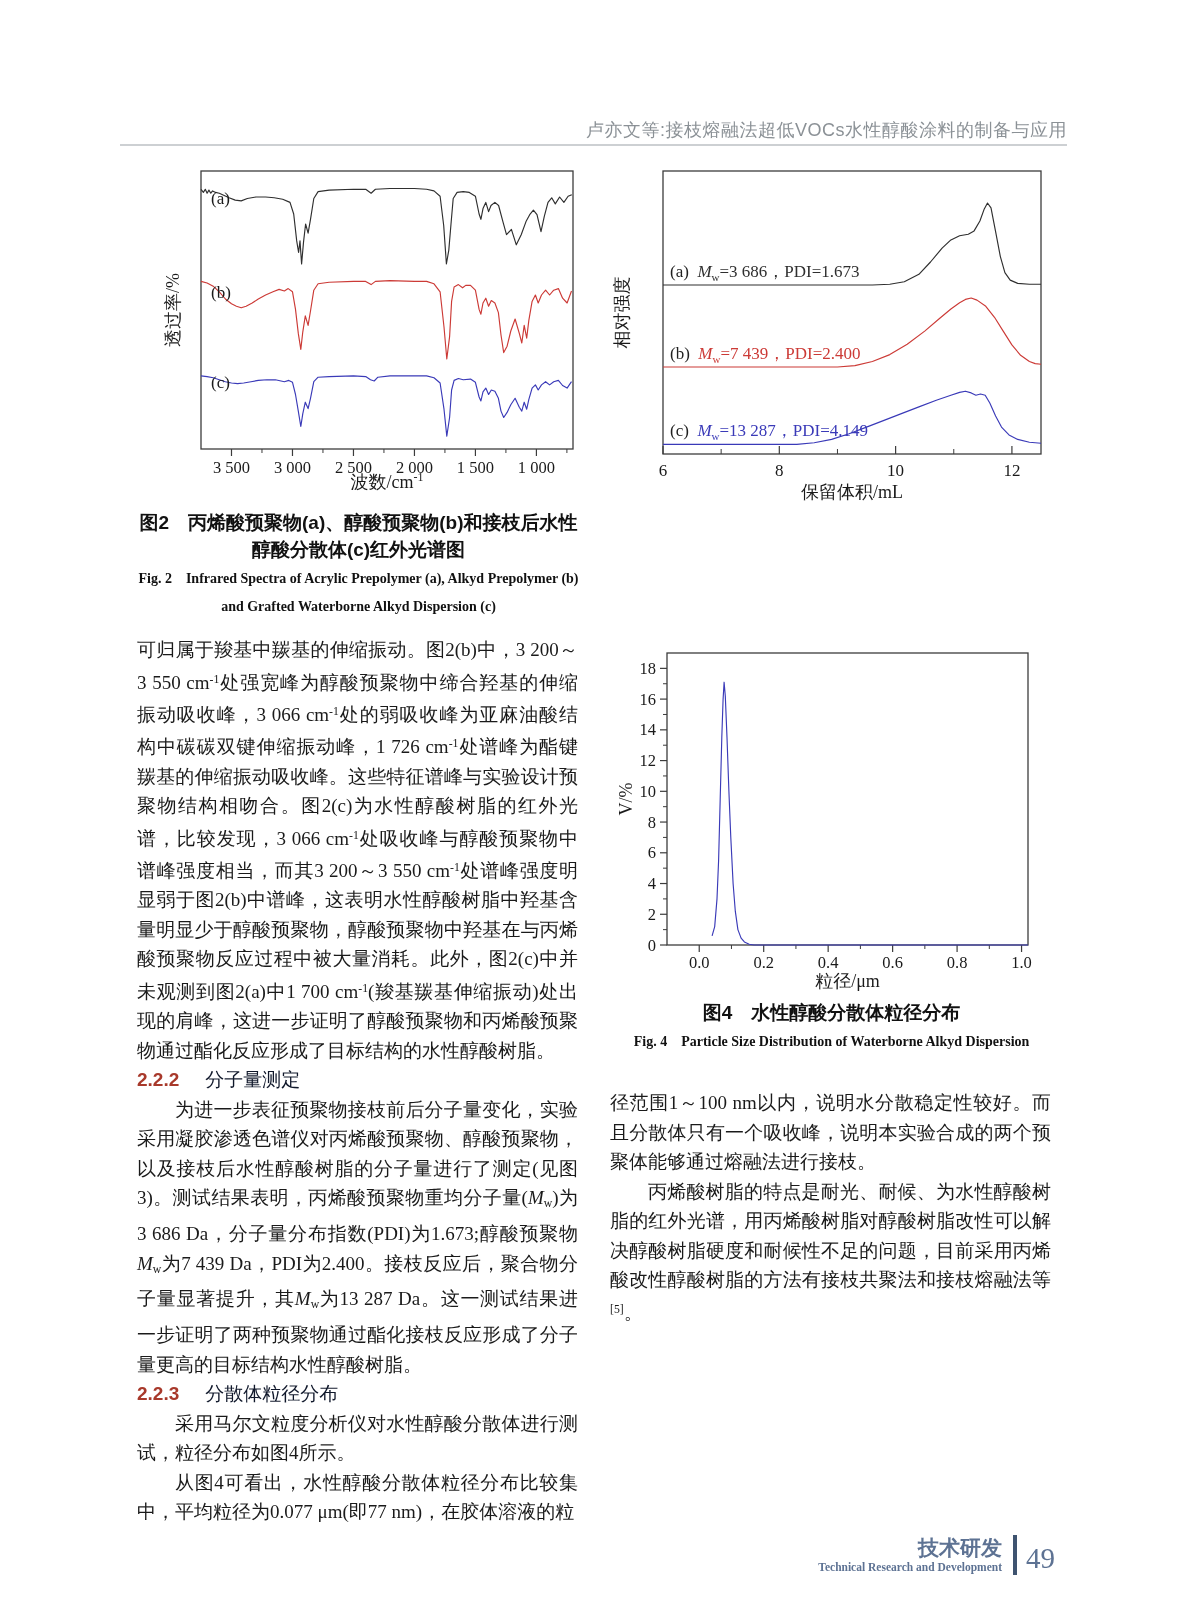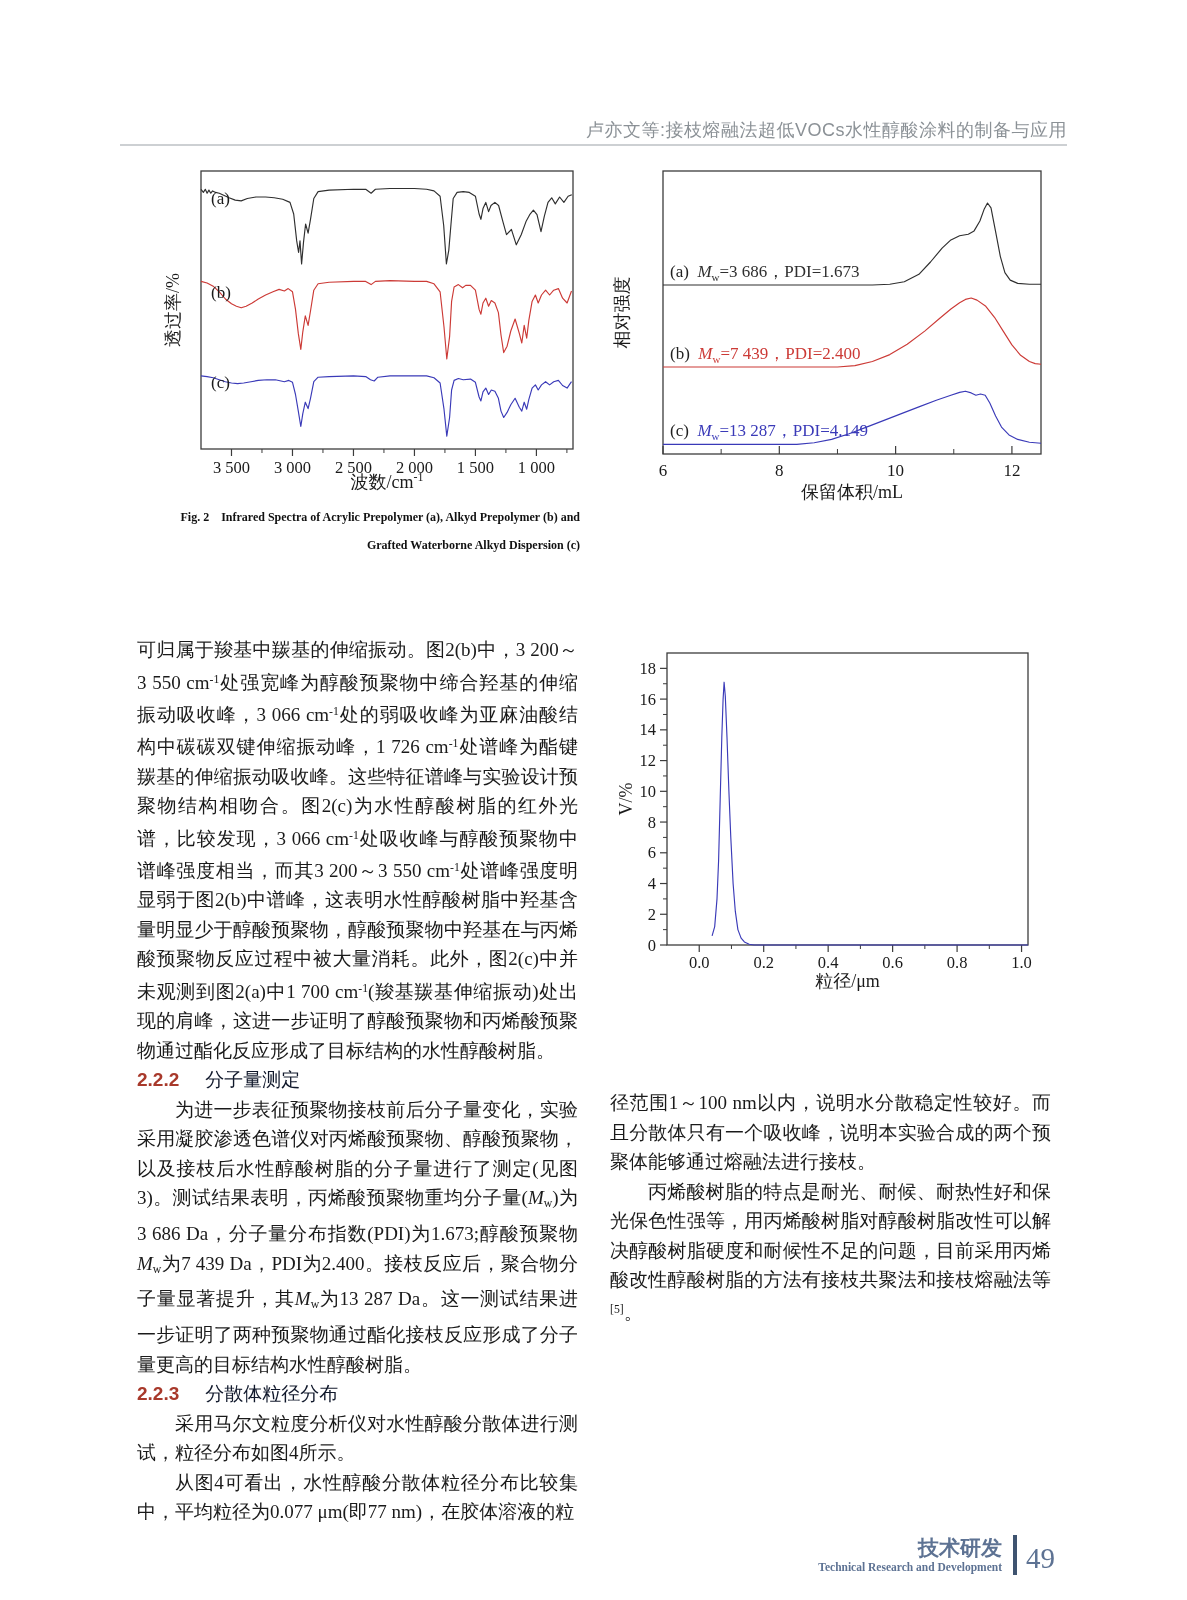--- a/index.html
+++ b/index.html
@@ -7,22 +7,22 @@
         font-family:"Liberation Serif","DejaVu Serif",serif;color:#1a1a1a;margin-top:34px;}
   .header{position:absolute;top:84px;left:137px;right:120px;text-align:right;
           font-family:"Liberation Sans","DejaVu Sans",sans-serif;font-size:18px;
           color:var(--header_gray,#8b9196);letter-spacing:.5px;}
   .header-rule{position:absolute;top:110px;left:120px;right:120px;border-top:2px solid var(--rule_gray,#cdd0d3);}
   figure.fig{position:absolute;width:443px;margin:0;padding:0;}
   #fig2{left:137px;top:122px;} #fig3{left:610px;top:122px;} #fig4{left:610px;top:598px;}
   #svg-fig2,#svg-fig3{display:block;margin-top:13px;} #svg-fig4{display:block;margin-top:19px;}
   .caption-cn{font-family:"Liberation Sans","DejaVu Sans",sans-serif;font-weight:bold;font-size:19px;
               line-height:27px;text-align:center;margin:8px 0 2px 0;color:#111;}
-  .caption-en{font-family:"Liberation Serif",serif;font-weight:bold;font-size:12px;line-height:28px;
-              text-align:right;margin:2px 0 0 0;color:#111;}
+  .caption-en{font-family:"Liberation Serif",serif;font-weight:bold;font-size:14px;line-height:28px;
+              text-align:center;margin:2px 0 0 0;color:#111;}
   .textcol{position:absolute;width:441px;font-size:19px;line-height:29.5px;text-align:justify;}
   #ltext{left:137px;top:601px;} #rtext{left:610px;top:1054px;}
   .textcol p{margin:0;}
   p.ind{text-indent:2em;}
   sub{font-size:.62em;vertical-align:-.28em;} sup{font-size:.62em;vertical-align:.5em;}
   i{font-style:italic;}
   .h-sub{font-family:"Liberation Sans","DejaVu Sans",sans-serif;font-size:19px;line-height:29.5px;}
   .h-sub .num{color:var(--heading_red,#a8392b);font-weight:bold;margin-right:26px;}
   .h-sub .ttl{color:#0f172a;}
   .h-red{font-family:"Liberation Sans","DejaVu Sans",sans-serif;font-size:20px;line-height:29.5px;
@@ -67,20 +67,21 @@
         <text x="250" y="319" text-anchor="middle" font-size="18" font-family="&quot;Liberation Serif&quot;,&quot;DejaVu Serif&quot;,serif" fill="#1a1a1a"><tspan>波数/cm</tspan><tspan font-size="12" dy="-7">-1</tspan></text>
         <text x="0" y="0" font-family="&quot;Liberation Serif&quot;,&quot;DejaVu Serif&quot;,serif" font-size="18" fill="#1a1a1a" text-anchor="middle" transform="translate(42,141) rotate(-90)">透过率/%</text>
         <polyline points="64.0,20.3 66.4,23.4 68.3,20.3 70.1,24.2 71.9,21.1 73.8,24.2 75.6,21.9 78.6,23.4 82.3,24.2 87.2,26.5 92.1,28.8 98.2,31.1 104.2,31.9 110.3,29.5 118.9,28.0 128.6,28.0 137.2,28.8 145.7,30.3 153.0,33.4 156.7,45.0 159.7,71.9 161.6,83.5 163.0,71.9 164.6,95.0 166.5,73.4 168.6,55.0 171.1,64.2 173.5,50.3 176.8,29.5 181.1,22.6 192.1,21.1 216.5,20.3 228.7,20.3 234.1,24.2 238.4,20.3 253.0,19.5 277.4,19.5 289.6,20.3 297.0,21.9 303.1,27.2 306.7,56.5 309.4,95.0 311.8,81.1 314.0,55.0 316.2,29.5 320.1,23.4 326.2,22.6 332.3,23.4 338.4,27.2 342.1,45.0 343.9,50.3 346.0,39.6 348.8,33.4 351.6,42.6 354.0,36.5 357.9,33.4 361.6,36.5 365.9,52.6 369.5,65.7 374.4,60.4 379.3,75.8 384.2,65.7 389.0,52.6 392.7,45.7 396.4,41.1 400.0,45.7 404.0,62.7 407.3,47.3 411.0,33.4 414.7,28.8 418.3,34.9 422.6,28.0 426.9,33.4 431.1,27.2 434.8,25.7" fill="none" stroke="#2f2f2f" stroke-width="1.15" stroke-linejoin="round"></polyline>
         <text x="74" y="35" font-family="&quot;Liberation Serif&quot;,&quot;DejaVu Serif&quot;,serif" font-size="17" fill="#1a1a1a">(a)</text>
         <polyline points="64.0,112.4 70.1,114.0 76.2,117.2 82.3,122.8 88.4,130.0 94.5,134.8 99.4,137.2 104.2,138.8 109.1,137.2 115.2,134.0 121.3,130.0 128.6,126.0 136.0,122.8 142.1,120.4 147.4,122.0 151.2,119.6 155.5,122.8 158.5,140.4 161.3,164.4 163.8,180.4 165.8,162.8 168.3,146.8 171.1,156.4 173.5,142.0 176.8,121.2 181.1,114.8 192.1,113.2 216.5,112.4 228.7,112.4 234.1,115.6 238.4,112.4 253.0,111.6 277.4,112.4 289.6,112.4 297.0,114.8 303.1,122.8 307.0,158.0 309.8,190.0 312.6,167.6 314.6,132.4 317.1,118.0 321.4,115.6 325.6,118.8 328.7,116.4 333.5,116.4 338.4,121.2 342.1,140.4 343.9,145.2 346.0,134.0 348.8,129.2 351.6,137.2 354.3,131.6 357.9,134.0 361.4,143.6 364.0,166.0 366.7,183.6 370.1,177.2 373.8,162.0 378.1,150.0 382.3,164.4 384.8,174.0 387.2,156.4 389.7,169.2 391.8,151.6 395.1,132.4 398.4,126.0 401.2,134.0 404.5,126.0 408.6,121.2 412.6,126.0 416.7,121.2 421.4,119.6 425.6,129.2 430.1,134.0 434.5,122.0" fill="none" stroke="#cc3a36" stroke-width="1.15" stroke-linejoin="round"></polyline>
         <text x="74" y="129" font-family="&quot;Liberation Serif&quot;,&quot;DejaVu Serif&quot;,serif" font-size="17" fill="#1a1a1a">(b)</text>
         <polyline points="64.0,206.9 70.1,207.6 76.2,208.8 82.3,210.8 88.4,212.7 94.5,214.0 100.6,214.6 106.7,214.0 114.0,212.7 121.3,211.4 129.9,210.8 138.4,210.8 147.4,212.7 151.8,211.4 155.5,213.3 158.5,225.5 161.3,242.1 163.8,257.5 165.8,244.7 168.3,233.2 171.1,239.6 173.5,229.3 176.8,212.7 181.1,208.2 192.1,207.6 216.5,206.9 228.7,207.6 233.5,210.8 237.2,212.0 240.9,208.2 253.0,206.9 277.4,206.9 289.6,206.9 297.0,208.8 303.1,214.0 307.0,240.2 309.8,267.1 312.6,248.5 314.6,221.0 317.1,211.4 321.4,209.5 326.2,210.8 333.5,210.1 338.4,213.3 342.1,228.0 343.9,231.9 346.0,222.9 348.8,219.1 351.6,225.5 354.3,221.0 357.9,222.3 361.4,229.3 364.0,242.1 366.7,248.5 370.1,243.4 373.8,235.7 378.1,229.3 382.3,238.3 384.8,242.1 387.2,233.2 389.7,240.2 391.8,230.6 395.1,219.1 398.4,215.9 401.2,221.0 404.5,215.9 408.6,212.7 412.6,215.9 416.7,212.7 421.4,211.4 425.6,216.5 430.1,219.1 434.5,212.7" fill="none" stroke="#3a3ab8" stroke-width="1.15" stroke-linejoin="round"></polyline>
         <text x="74" y="219" font-family="&quot;Liberation Serif&quot;,&quot;DejaVu Serif&quot;,serif" font-size="17" fill="#1a1a1a">(c)</text>
       </svg>
     <figcaption>
+      <div class="caption-cn">图2　丙烯酸预聚物(a)、醇酸预聚物(b)和接枝后水性醇酸分散体(c)红外光谱图</div>
       <div class="caption-en">Fig. 2　Infrared Spectra of Acrylic Prepolymer (a), Alkyd Prepolymer (b) and Grafted Waterborne Alkyd Dispersion (c)</div>
     </figcaption>
   </figure>
 
   <figure class="fig" id="fig3">
     <svg id="svg-fig3" width="443" height="338">
         <rect x="53" y="2" width="378" height="283" fill="none" stroke="#3c3c3c" stroke-width="1.3"></rect>
         <line x1="53" y1="285" x2="53" y2="277" stroke="#3c3c3c" stroke-width="1.2"></line>
         <text x="53" y="307" font-family="&quot;Liberation Serif&quot;,&quot;DejaVu Serif&quot;,serif" font-size="17" fill="#1a1a1a" text-anchor="middle">6</text>
         <line x1="169.30769230769232" y1="285" x2="169.30769230769232" y2="277" stroke="#3c3c3c" stroke-width="1.2"></line>
@@ -149,38 +150,42 @@
         <text x="411.5535714285714" y="317" font-family="&quot;Liberation Serif&quot;,&quot;DejaVu Serif&quot;,serif" font-size="16.5" fill="#1a1a1a" text-anchor="middle">1.0</text>
         <line x1="121.46428571428572" y1="294" x2="121.46428571428572" y2="298" stroke="#3c3c3c" stroke-width="1"></line>
         <line x1="185.92857142857144" y1="294" x2="185.92857142857144" y2="298" stroke="#3c3c3c" stroke-width="1"></line>
         <line x1="250.39285714285714" y1="294" x2="250.39285714285714" y2="298" stroke="#3c3c3c" stroke-width="1"></line>
         <line x1="314.85714285714283" y1="294" x2="314.85714285714283" y2="298" stroke="#3c3c3c" stroke-width="1"></line>
         <line x1="379.32142857142856" y1="294" x2="379.32142857142856" y2="298" stroke="#3c3c3c" stroke-width="1"></line>
         <text x="237.5" y="336" font-family="&quot;Liberation Serif&quot;,&quot;DejaVu Serif&quot;,serif" font-size="18" fill="#1a1a1a" text-anchor="middle">粒径/μm</text>
         <text x="0" y="0" font-family="&quot;Liberation Serif&quot;,&quot;DejaVu Serif&quot;,serif" font-size="18" fill="#1a1a1a" text-anchor="middle" transform="translate(22,148) rotate(-90)">V/%</text>
         <polyline points="102.1,284.8 104.7,275.6 107.0,247.9 108.6,209.5 110.2,148.0 111.8,86.5 113.1,48.1 114.1,31.2 115.3,45.0 117.0,86.5 118.9,140.3 120.8,186.4 123.1,232.5 125.3,260.2 127.9,278.6 131.1,287.1 134.4,290.9 139.2,293.2 144.0,294.0 185.9,294.0 282.6,294.0 379.3,294.0 418.0,294.0" fill="none" stroke="#3a3ab8" stroke-width="1.15" stroke-linejoin="round"></polyline>
       </svg>
+    <figcaption>
+      <div class="caption-cn">图4　水性醇酸分散体粒径分布</div>
+      <div class="caption-en">Fig. 4　Particle Size Distribution of Waterborne Alkyd Dispersion</div>
+    </figcaption>
   </figure>
 
   <div class="textcol" id="ltext">
     <p><span>可归属于羧基中羰基的伸缩振动。图2(b)中，3 200～3 550 cm</span><sup>-1</sup><span>处强宽峰为醇酸预聚物中缔合羟基的伸缩振动吸收峰，3 066 cm</span><sup>-1</sup><span>处的弱吸收峰为亚麻油酸结构中碳碳双键伸缩振动峰，1 726 cm</span><sup>-1</sup><span>处谱峰为酯键羰基的伸缩振动吸收峰。这些特征谱峰与实验设计预聚物结构相吻合。图2(c)为水性醇酸树脂的红外光谱，比较发现，3 066 cm</span><sup>-1</sup><span>处吸收峰与醇酸预聚物中谱峰强度相当，而其3 200～3 550 cm</span><sup>-1</sup><span>处谱峰强度明显弱于图2(b)中谱峰，这表明水性醇酸树脂中羟基含量明显少于醇酸预聚物，醇酸预聚物中羟基在与丙烯酸预聚物反应过程中被大量消耗。此外，图2(c)中并未观测到图2(a)中1 700 cm</span><sup>-1</sup><span>(羧基羰基伸缩振动)处出现的肩峰，这进一步证明了醇酸预聚物和丙烯酸预聚物通过酯化反应形成了目标结构的水性醇酸树脂。</span></p>
     <div class="h-sub">
       <span class="num">2.2.2</span><span class="ttl">分子量测定</span>
     </div>
     <p class="ind"><span>为进一步表征预聚物接枝前后分子量变化，实验采用凝胶渗透色谱仪对丙烯酸预聚物、醇酸预聚物，以及接枝后水性醇酸树脂的分子量进行了测定(见图3)。测试结果表明，丙烯酸预聚物重均分子量(</span><i>M</i><sub>w</sub><span>)为3 686 Da，分子量分布指数(PDI)为1.673;醇酸预聚物</span><i>M</i><sub>w</sub><span>为7 439 Da，PDI为2.400。接枝反应后，聚合物分子量显著提升，其</span><i>M</i><sub>w</sub><span>为13 287 Da。这一测试结果进一步证明了两种预聚物通过酯化接枝反应形成了分子量更高的目标结构水性醇酸树脂。</span></p>
     <div class="h-sub">
       <span class="num">2.2.3</span><span class="ttl">分散体粒径分布</span>
     </div>
     <p class="ind"><span>采用马尔文粒度分析仪对水性醇酸分散体进行测试，粒径分布如图4所示。</span></p>
     <p class="ind"><span>从图4可看出，水性醇酸分散体粒径分布比较集中，平均粒径为0.077 μm(即77 nm)，在胶体溶液的粒</span></p>
   </div>
 
   <div class="textcol" id="rtext">
     <p><span>径范围1～100 nm以内，说明水分散稳定性较好。而且分散体只有一个吸收峰，说明本实验合成的两个预聚体能够通过熔融法进行接枝。</span></p>
-    <p class="ind"><span>丙烯酸树脂的特点是耐光、耐候、耐热性好和保光保色性强等，用丙烯酸树脂对醇酸树脂改性可以解决醇酸树脂硬度和耐候性不足的问题，目前采用丙烯酸改性醇酸树脂的方法有接枝共聚法和接枝熔融法等</span><sup>[5]</sup><span>。</span></p>
+    <p class="ind"><span>丙烯酸树脂的特点是耐光、耐候、为水性醇酸树脂的红外光谱，用丙烯酸树脂对醇酸树脂改性可以解决醇酸树脂硬度和耐候性不足的问题，目前采用丙烯酸改性醇酸树脂的方法有接枝共聚法和接枝熔融法等</span><sup>[5]</sup><span>。</span></p>
   </div>
 
   <div class="footer">
     <div class="footer-txt">
       <div class="footer-cn">技术研发</div>
       <div class="footer-en">Technical Research and Development</div>
     </div>
     <div class="footer-bar"></div>
     <div class="footer-no">49</div>
   </div>

